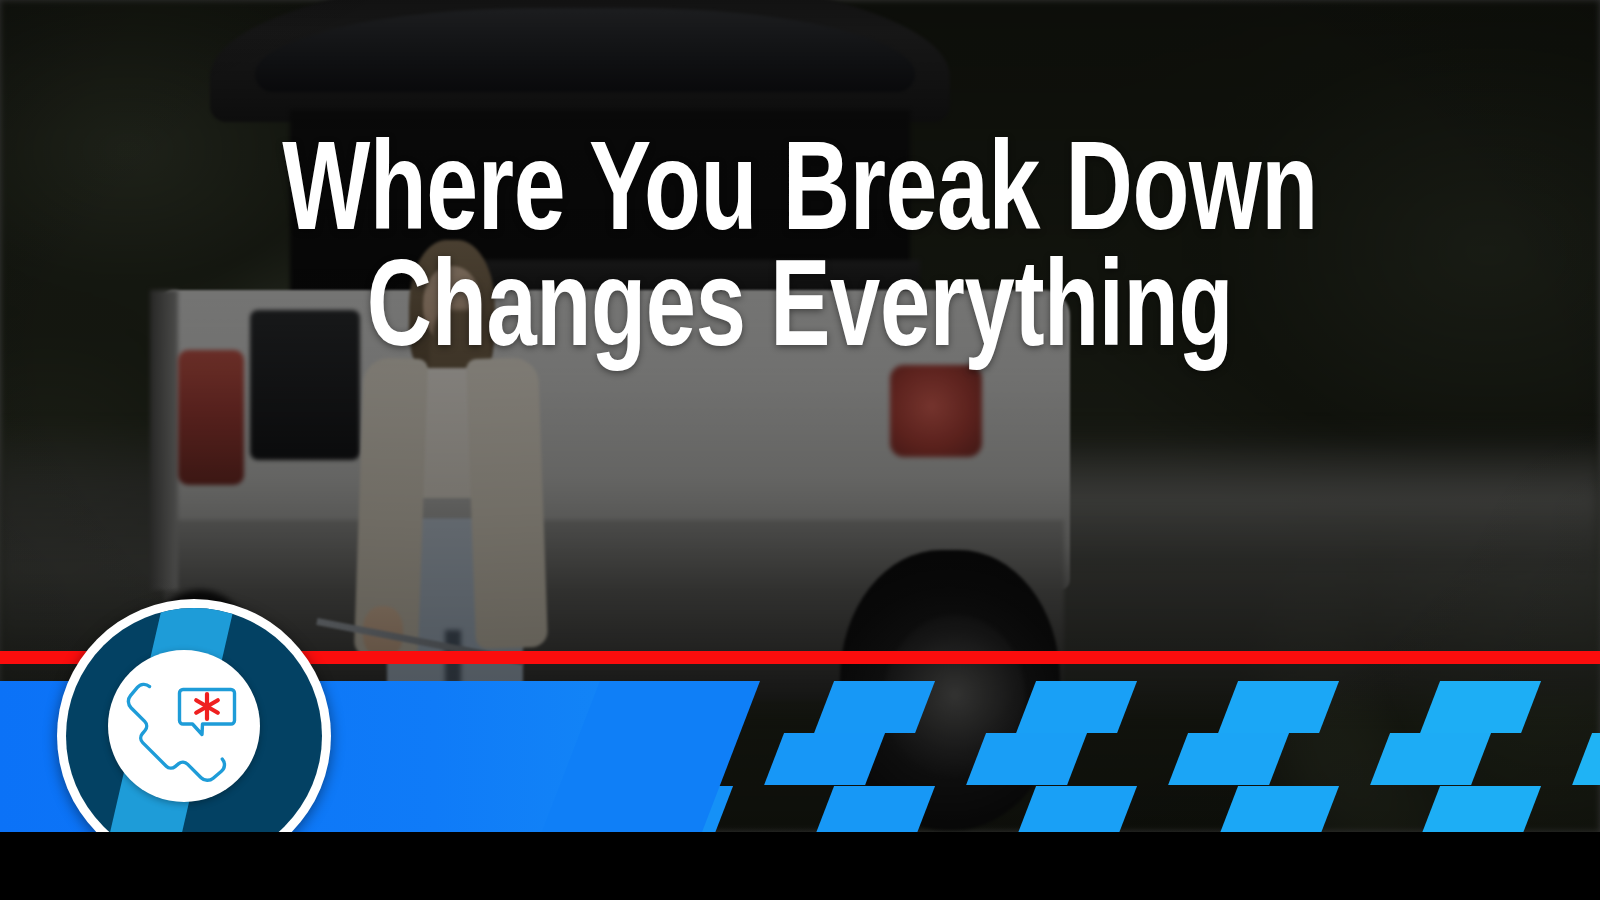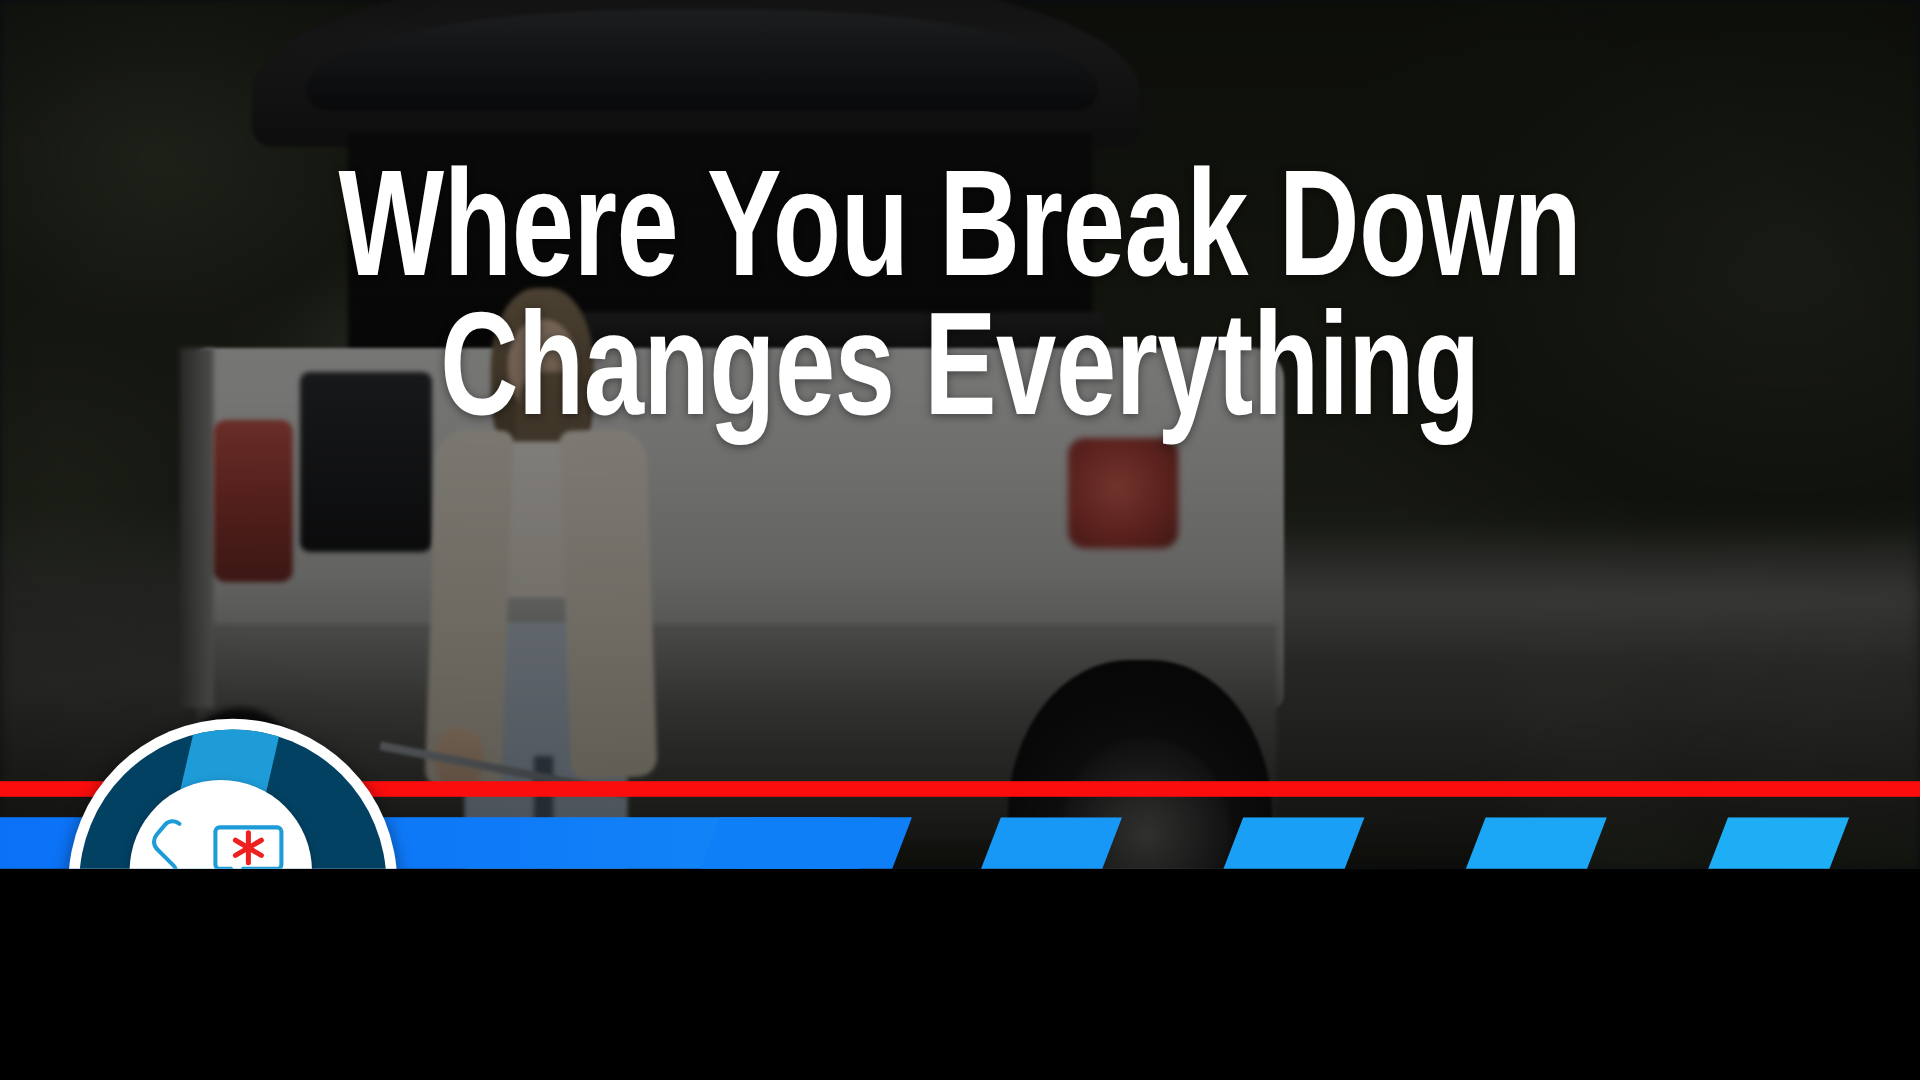--- a/index.html
+++ b/index.html
@@ -7,23 +7,23 @@
 
   html, body {
     width:1600px; height:900px;
     background:#000;
     overflow:hidden;
     font-family:"Liberation Sans", sans-serif;
   }
 
   .stage {
     position:relative;
-    width:1600px; height:724px;
+    width:1600px; height:832px;
     overflow:hidden;
-    background:#0f172a;
+    background:#737373;
   }
 
   
   .photo { position:absolute; inset:0; overflow:hidden; }
 
   
   .foliage {
     position:absolute; inset:0;
     background:
       radial-gradient(ellipse 420px 300px at 8% 18%, #3b4231 0%, #262b1e 45%, rgba(25,28,19,0) 75%),

